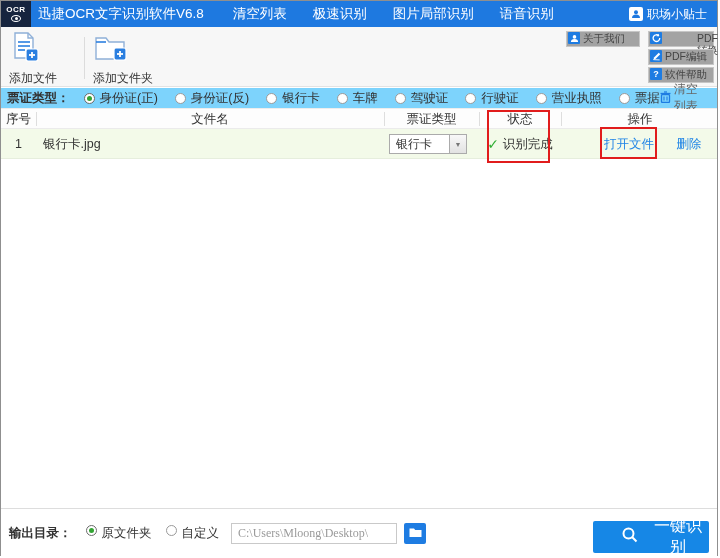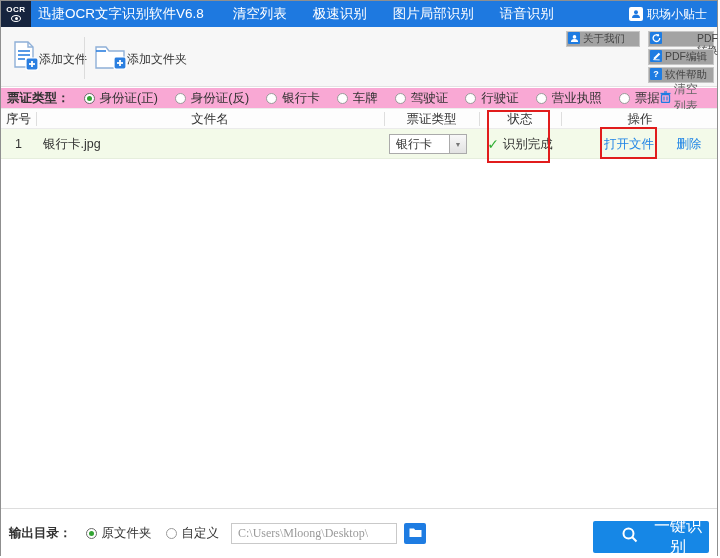--- a/index.html
+++ b/index.html
@@ -15,28 +15,28 @@
   .app-title { font-size:13.5px; margin-left:7px; white-space:nowrap; }
   .tabs { display:flex; margin-left:16px; height:26px; }
   .tab { padding:0 13px; line-height:26px; font-size:13.5px; cursor:default; white-space:nowrap; }
   .tab.active { background:#0d5ec7; }
   .tb-right { margin-left:auto; display:flex; align-items:center; gap:9px; padding-right:10px; }
   .tb-link { display:flex; align-items:center; gap:4px; font-size:12px; white-space:nowrap; }
   .badge-ic { width:14px; height:14px; background:#fff; border-radius:2px; display:flex; align-items:center; justify-content:center; color:#1e79e0; font-weight:bold; font-size:10px; }
 
   
   .toolbar { position:absolute; top:26px; left:0; width:100%; height:60px; background:#f7f7f7; border-bottom:1px solid #e3e3e3; }
-  .tool-btn { position:absolute; top:13px; width:64px; display:flex; flex-direction:row; align-items:center; }
+  .tool-btn { position:absolute; top:4px; width:64px; display:flex; flex-direction:column; }
   .tool-btn .cap { font-size:12px; color:#333; margin-top:3px; white-space:nowrap; }
   .tb-sep { position:absolute; left:83px; top:10px; width:1px; height:42px; background:#dcdcdc; }
   .mini-btn { position:absolute; height:16px; background:#a3a3a3; border:1px solid #c6c6c6; display:flex; align-items:flex-start; font-size:10.5px; color:#444; }
   .mini-ic { width:12px; height:12px; background:#1e7ce2; color:#fff; display:flex; align-items:center; justify-content:center; font-size:9px; font-weight:bold; margin:0 3px 0 1px; border-radius:1px; flex:none; }
 
   
-  .typebar { position:absolute; top:87px; left:0; width:100%; height:21px; display:flex; align-items:center; font-size:12.5px; color:#333; border-bottom:1px solid #ededed; background:#f9a8d4; }
+  .typebar { position:absolute; top:87px; left:0; width:100%; height:21px; display:flex; align-items:center; font-size:12.5px; color:#333; border-bottom:1px solid #ededed; background:#7dd3fc; }
   .typebar .tlabel { font-weight:bold; margin-left:6px; white-space:nowrap; }
   .radio-opt { display:flex; align-items:center; margin-left:17px; white-space:nowrap; }
   .radio { width:11px; height:11px; border:1px solid #9a9a9a; border-radius:50%; background:#fff; position:relative; flex:none; }
   .radio.sel { border-color:#6a6a6a; }
   .radio.sel::after { content:""; position:absolute; left:2px; top:2px; width:5px; height:5px; border-radius:50%; background:#33a433; }
   .radio-opt .rlab { margin-left:5px; }
   .clear-btn { margin-left:auto; margin-right:10px; display:flex; align-items:center; gap:3px; color:#666; font-size:12px; }
 
   
   .thead { position:absolute; top:108px; left:0; width:100%; height:20px; background:#fdfdfd; border-bottom:1px solid #ebebeb; font-size:12.5px; color:#333; }
@@ -50,21 +50,21 @@
   .dropdown .darr { width:17px; height:100%; border-left:1px solid #ababab; background:linear-gradient(#f8f8f8,#e2e2e2); display:flex; align-items:center; justify-content:center; font-size:7px; color:#777; flex:none; }
   .c-status { position:absolute; left:478px; width:82px; height:30px; display:flex; align-items:center; justify-content:center; gap:4px; }
   .chk { color:#2fae33; font-weight:bold; font-size:14px; line-height:14px; }
   .lnk { position:absolute; top:0; line-height:30px; color:#2185e6; font-size:12.5px; text-align:center; cursor:pointer; }
 
   .annot { position:absolute; border:2px solid #e11c1c; z-index:6; pointer-events:none; }
 
   
   .bottombar { position:absolute; left:0; top:507px; width:100%; height:49px; background:#fff; border-top:1px solid #ddd; display:flex; align-items:center; font-size:12.5px; color:#333; padding-left:8px; }
   .bottombar .blabel { font-weight:bold; white-space:nowrap; }
-  .b-opt { display:flex; align-items:center; margin-left:14px; white-space:nowrap; }
+  .b-opt { display:flex; align-items:flex-start; margin-left:14px; white-space:nowrap; }
   .path-input { width:166px; height:21px; margin-left:12px; border:1px solid #c9c9c9; padding:0 6px; font-size:12px; color:#9a9a9a; font-family:Liberation Serif, serif; }
   .browse-btn { width:22px; height:21px; background:#1e7ce2; border:none; border-radius:2px; margin-left:7px; display:flex; align-items:center; justify-content:center; }
   .recognize-btn { position:absolute; right:8px; top:12px; width:116px; height:32px; background:#1687e6; border:none; border-radius:2px; color:#fff; font-size:16px; display:flex; align-items:center; justify-content:center; gap:8px; font-family:inherit;padding-left:28px; }
 </style>
 </head>
 <body>
 
 <div class="window">
 
   <div class="titlebar">

